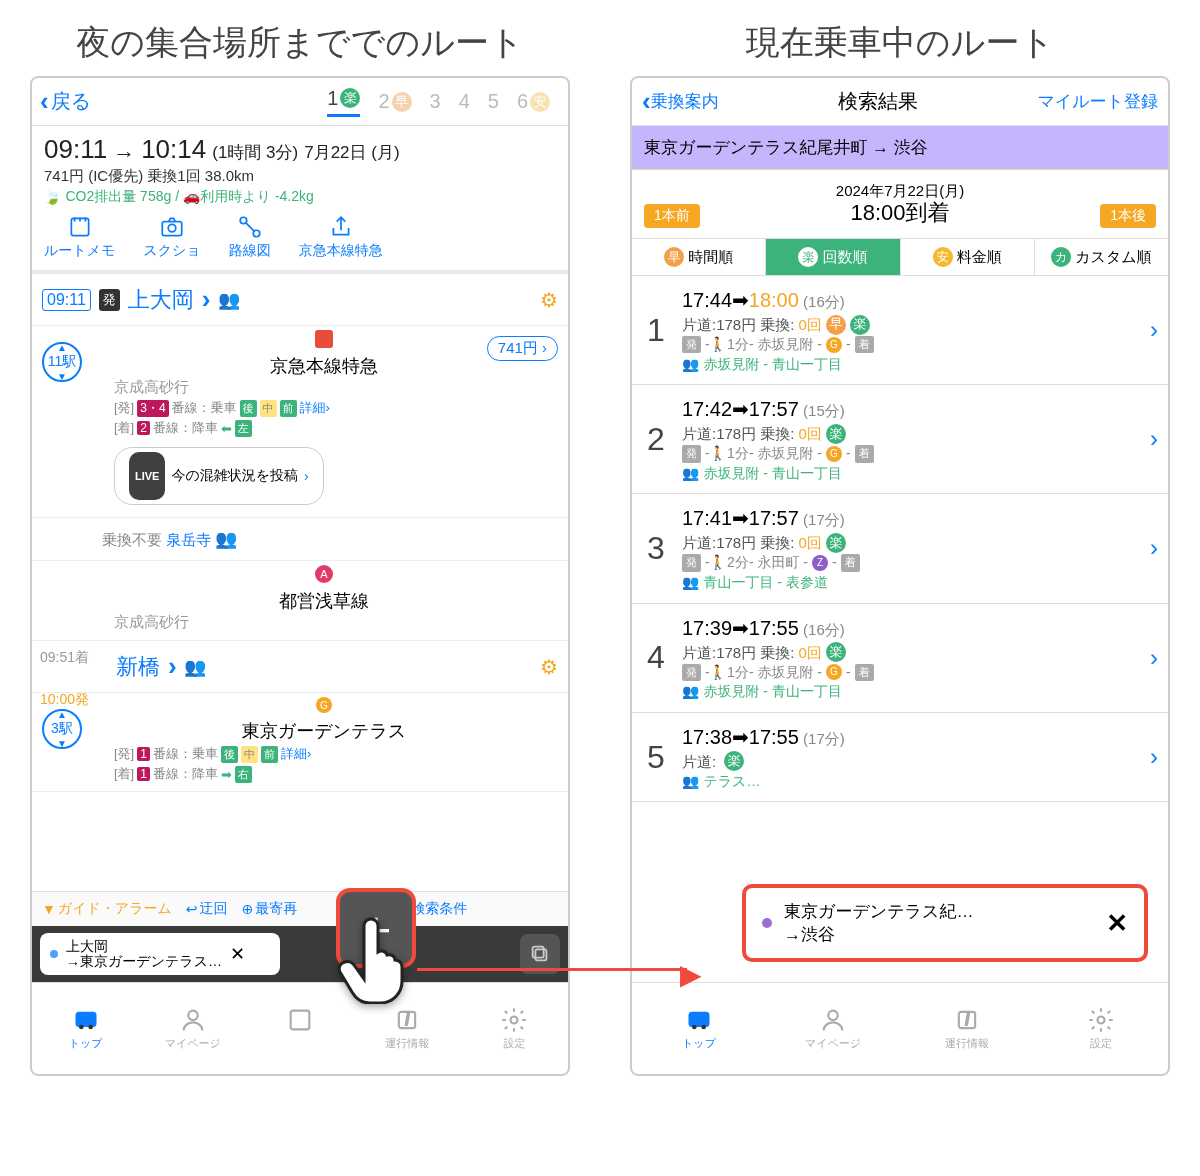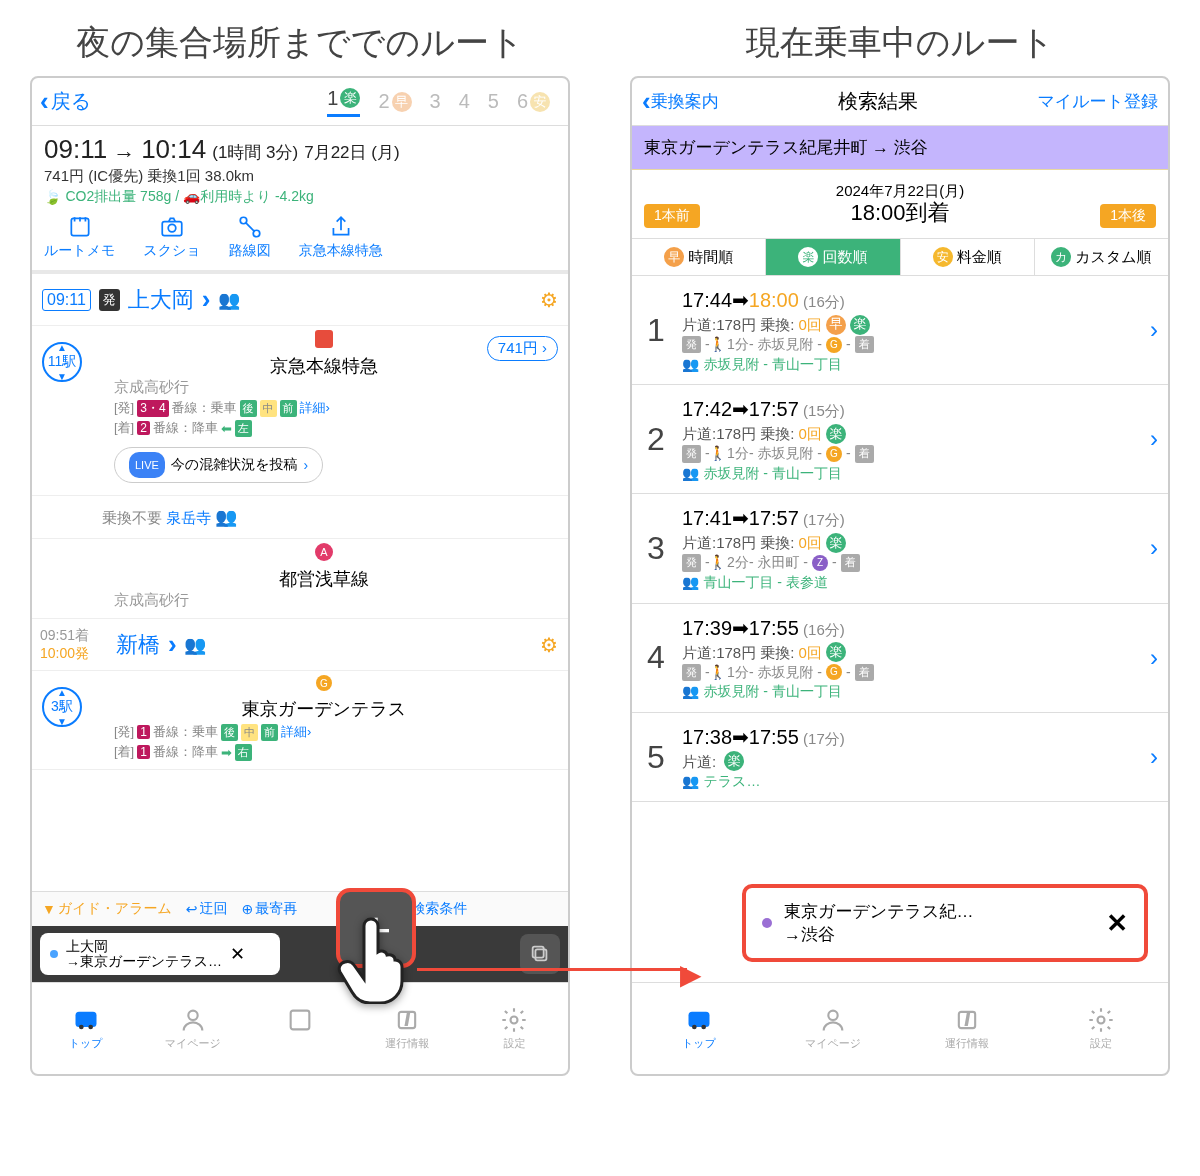--- a/index.html
+++ b/index.html
@@ -42,24 +42,24 @@
   .line-name { display: flex; align-items: center; gap: 6px; font-size: 18px; flex-direction: column; }
   .line-ic { width: 18px; height: 18px; border-radius: 3px; display: inline-block; }
   .dest { color: #999; font-size: 15px; margin-left: 24px; }
   .plat { font-size: 13px; color: #888; margin-left: 24px; margin-top: 2px; display: flex; align-items: center; gap: 3px; }
   .plat .pn { background: #be185d; color: #fff; padding: 0 3px; border-radius: 2px; font-size: 12px; }
   .pos-b { background: #3cb37a; color: #fff; font-size: 11px; padding: 1px 3px; border-radius: 2px; }
   .pos-y { background: #ffe380; font-size: 11px; padding: 1px 3px; border-radius: 2px; }
   .detail-link { color: #0a7cff; font-size: 13px; }
   .fare-bubble { border: 1px solid #0a7cff; border-radius: 14px; padding: 2px 10px; color: #0a7cff; font-size: 15px; position: absolute; right: 10px; top: 10px; }
   .live-pill { border: 1px solid #ccc; border-radius: 18px; padding: 4px 14px; display: inline-flex; align-items: center; gap: 6px; margin: 10px 0 4px 24px; font-size: 14px; }
-  .live-badge { background: #3b82f6; color: #fff; font-size: 11px; padding: 7px 6px; border-radius: 10px; font-weight: normal; }
+  .live-badge { background: #404040; color: #fff; font-size: 11px; padding: 18px 6px; border-radius: 10px; font-weight: bold; }
   .transfer-row { padding: 10px 12px 10px 70px; border-bottom: 1px solid #eee; color: #888; font-size: 15px; }
   .transfer-row .tstation { color: #0a7cff; }
-  .sta-times { display: flex; flex-direction: column; align-items: flex-end; position: absolute; left: 8px; top: 8px; font-size: 14px; }
+  .sta-times { display: flex; flex-direction: column; align-items: flex-end; position: absolute; left: 8px; top: 8px; font-size: 14px; gap: 24px; }
   .t-arr { color: #999; }
   .t-dep { color: #f5a623; }
   .btm-tools { border-top: 1px solid #ddd; padding: 8px 10px; display: flex; gap: 14px; font-size: 14px; background: #fafafa; }
   .btm-tool { color: #0a7cff; display: flex; align-items: center; gap: 2px; }
   .btm-tool.y { color: #f5a623; }
   .tab-bar { height: 92px; border-top: 1px solid #ddd; display: flex; }
   .tab-it { flex: 1; display: flex; flex-direction: column; align-items: center; justify-content: center; gap: 2px; font-size: 11px; color: #aaa; }
   .tab-it.act { color: #0a7cff; }
   .tab-it svg { width: 28px; height: 28px; }
   .browser-bar { background: #3a3a3a; height: 56px; display: flex; align-items: center; padding: 0 8px; gap: 8px; }

